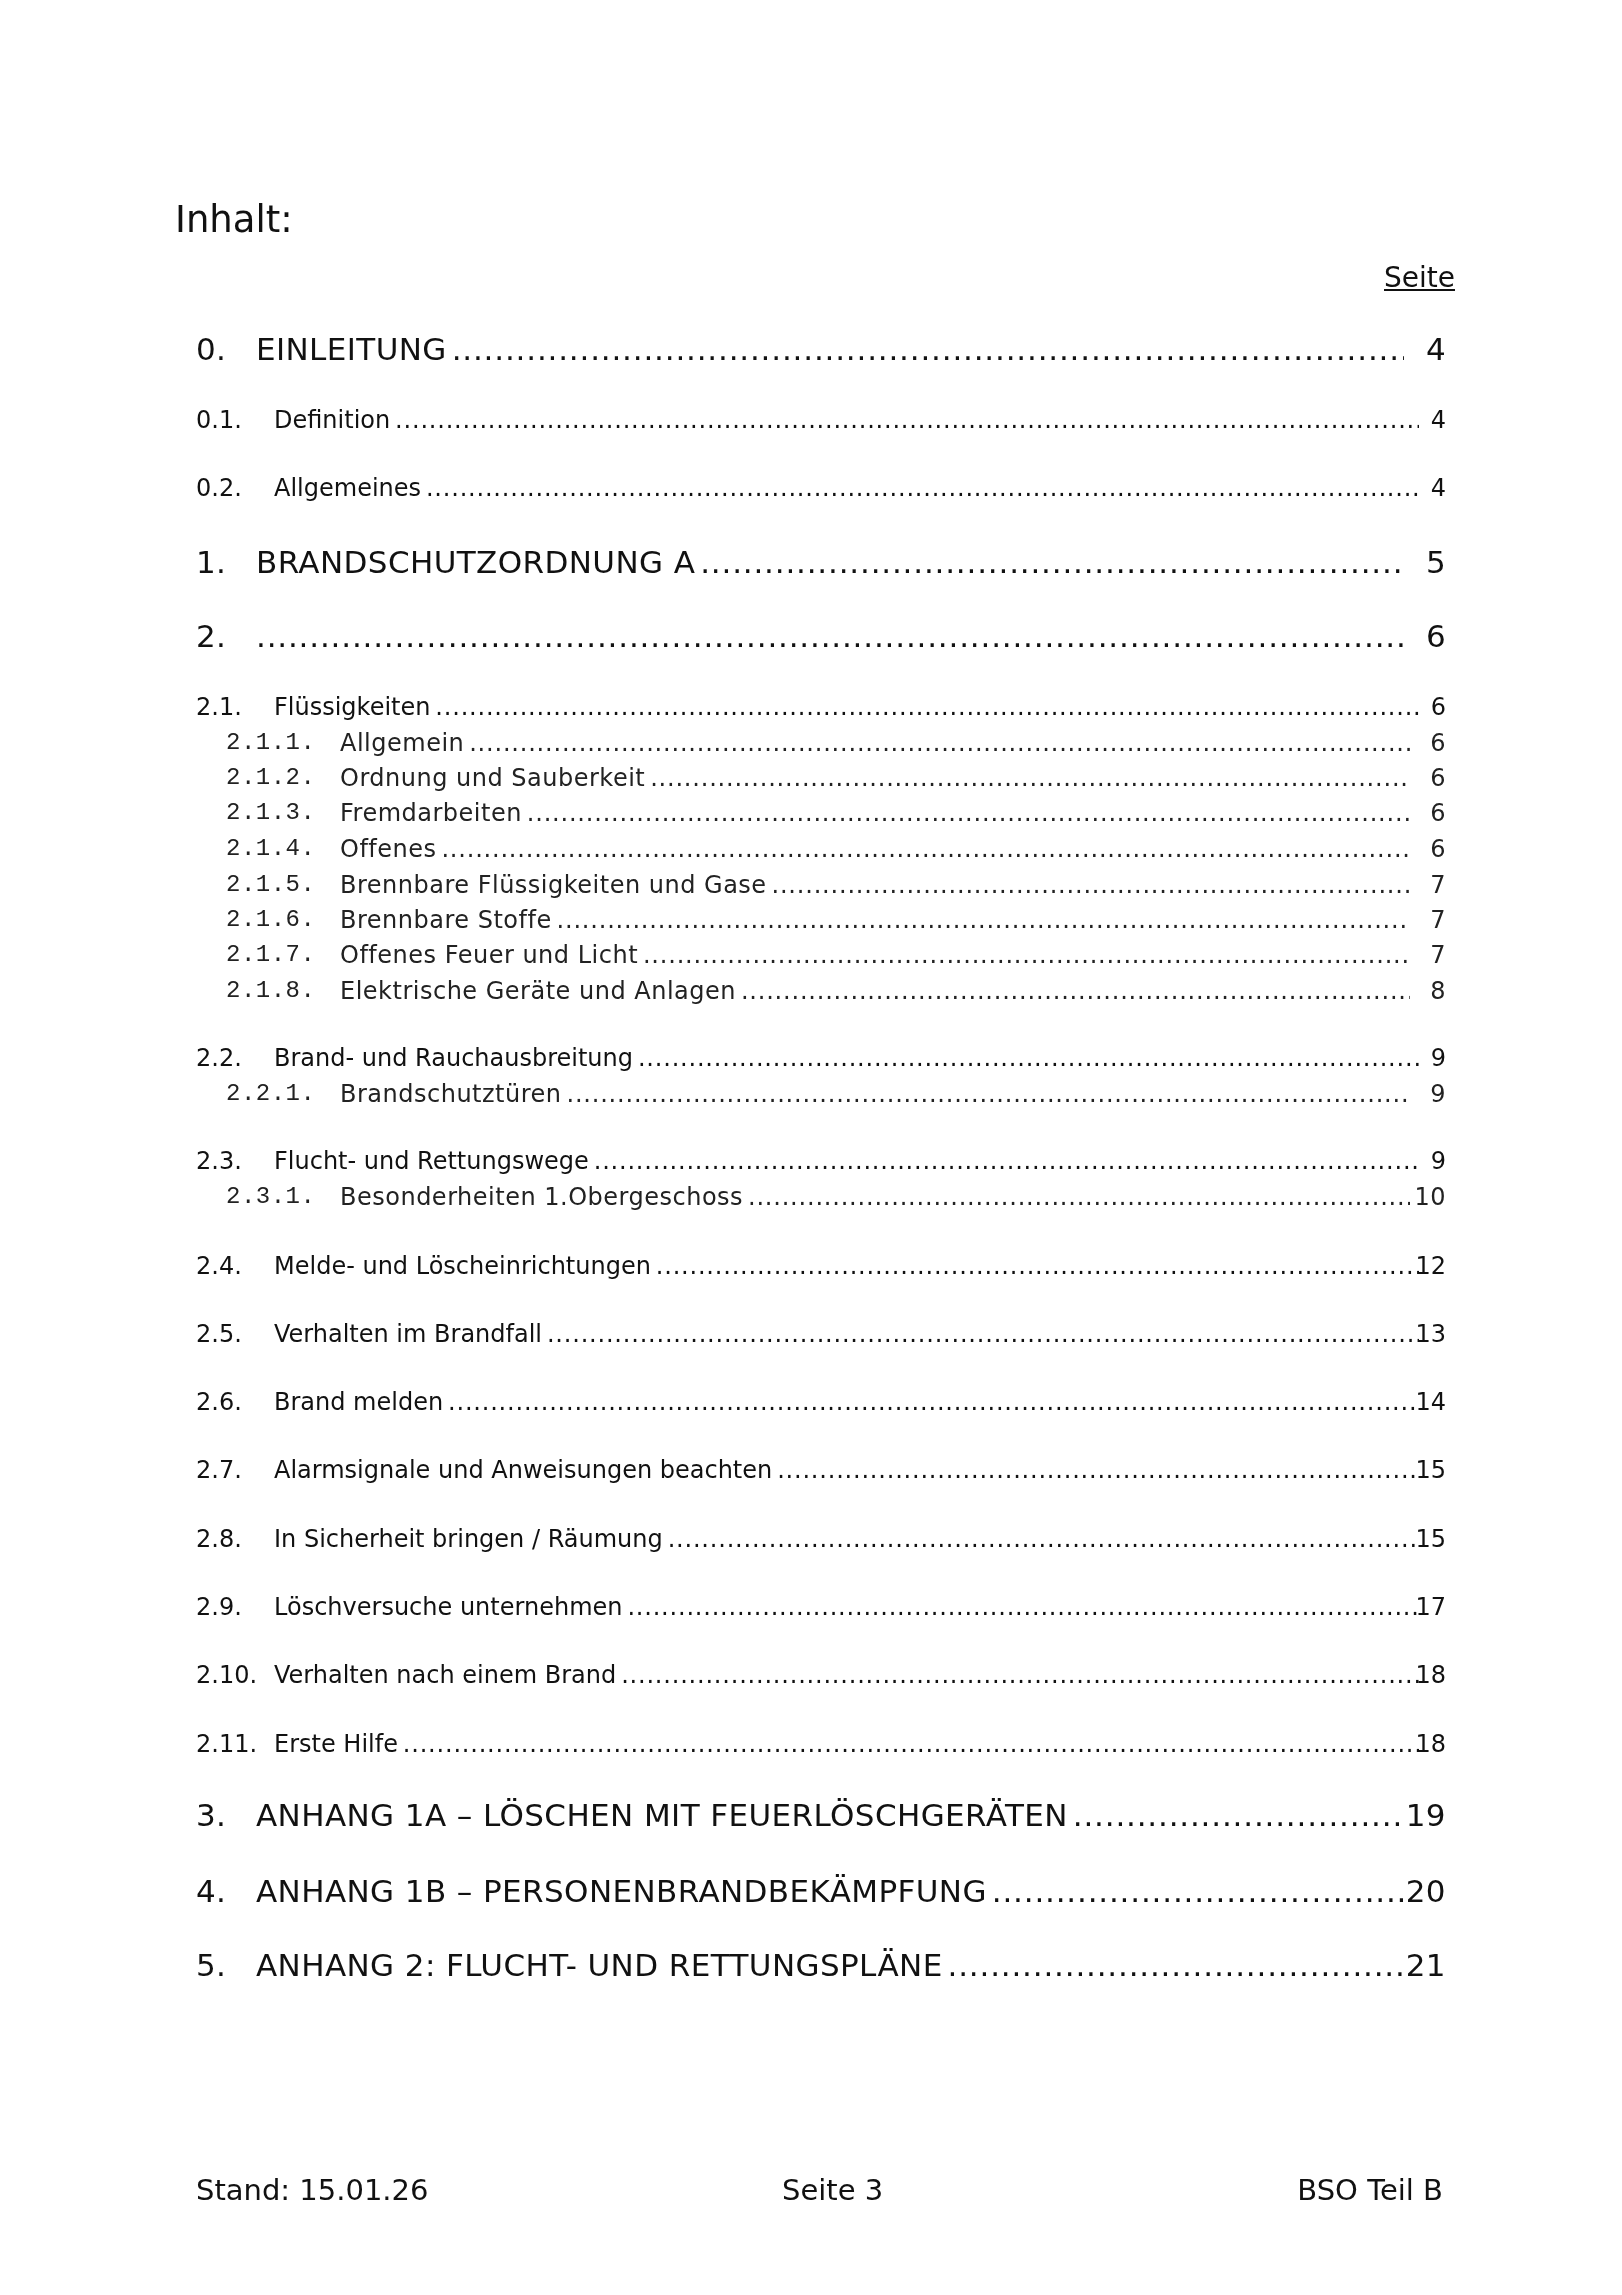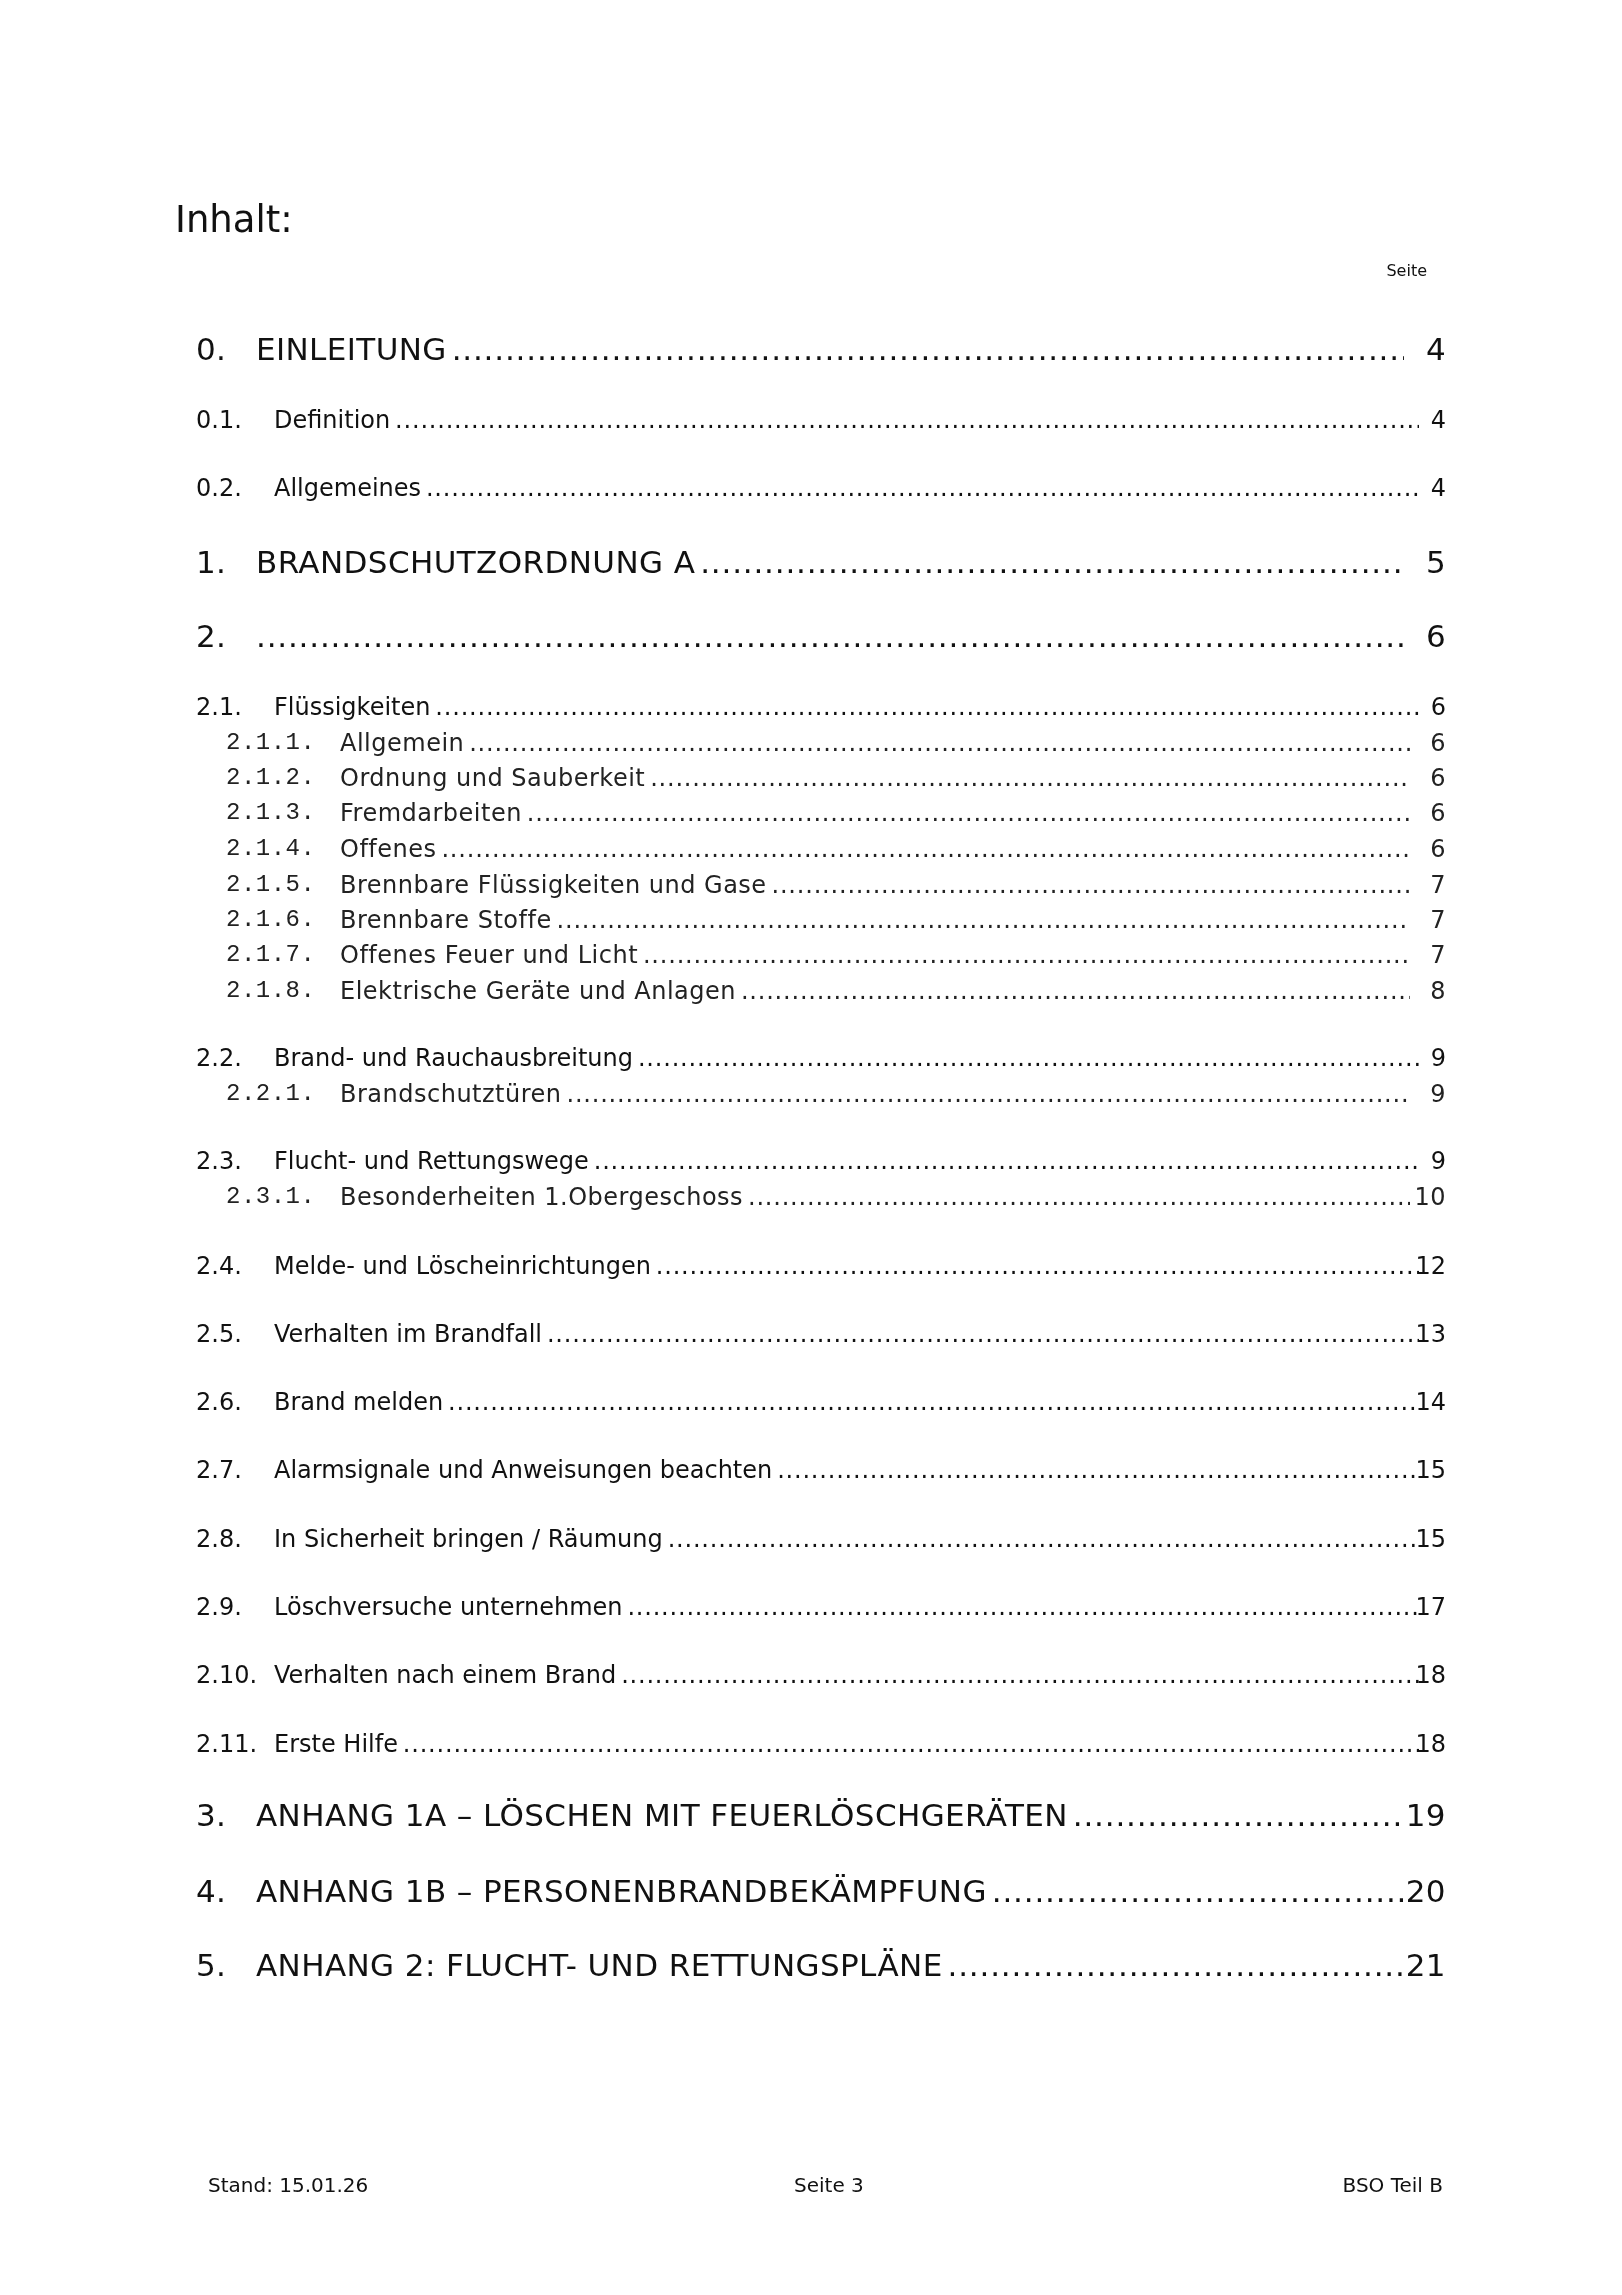--- a/index.html
+++ b/index.html
@@ -1,36 +1,36 @@
 <!DOCTYPE html>
 <html style="font-size:13px"><head>
 <meta charset="utf-8">
 <style>
   html, body { margin:0; padding:0; background:#ffffff; }
   body { width:1623px; height:2295px; position:relative; overflow:hidden;
          font-family:"DejaVu Sans", sans-serif; color:#111; }
   .abs { position:absolute; white-space:nowrap; }
   #title { left:175px; top:198px; font-size:37px; }
-  #seite-head { right:196px; top:261px; font-size:16px; }
+  #seite-head { right:168px; top:261px; font-size:28px;text-decoration:underline; }
   .row { position:absolute; left:0; width:1623px; display:flex; align-items:baseline; }
   .num { position:absolute; }
   .txt { position:absolute; display:flex; align-items:center; }
   .lbl { background:#fff; padding-right:4.9px; }
   .leader { flex:1; overflow:hidden; white-space:nowrap; letter-spacing:0.8px; }
   .pg { position:absolute; right:177px; text-align:right; }
   .l0 { font-size:31px; letter-spacing:0.4px; }
   .l0 .num { left:196px; }
   .l0 .txt { left:256px; right:219px; }
   .l1 { font-size:24px; }
   .l1 .num { left:196px; }
   .l1 .txt { left:274px; right:204px; }
   .l2 { font-size:24px; letter-spacing:0.5px; color:#222; }
   .l2 .num { left:226px;font-family:Liberation Mono, monospace; }
   .l2 .txt { left:340px; right:213px; }
-  .footer { position:absolute; top:2173px; font-size:20px;margin-left:12px; }
+  .footer { position:absolute; top:2173px; font-size:29px; }
   #f-left { left:196px; }
   #f-mid { left:782px; }
   #f-right { right:180px; }
 </style>
 </head>
 <body>
 
 <div id="title" class="abs">Inhalt:</div>
 <div id="seite-head" class="abs">Seite</div>
 

